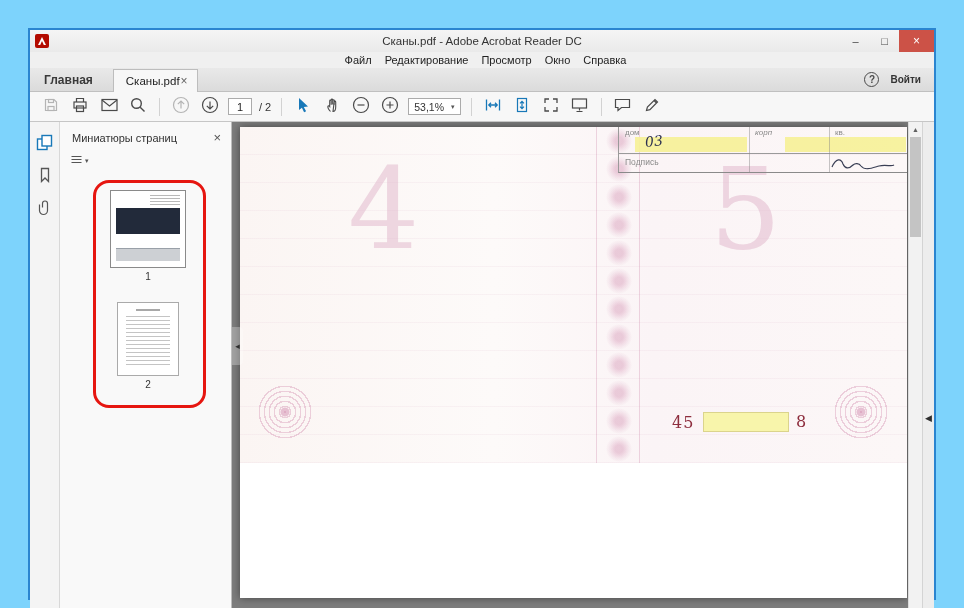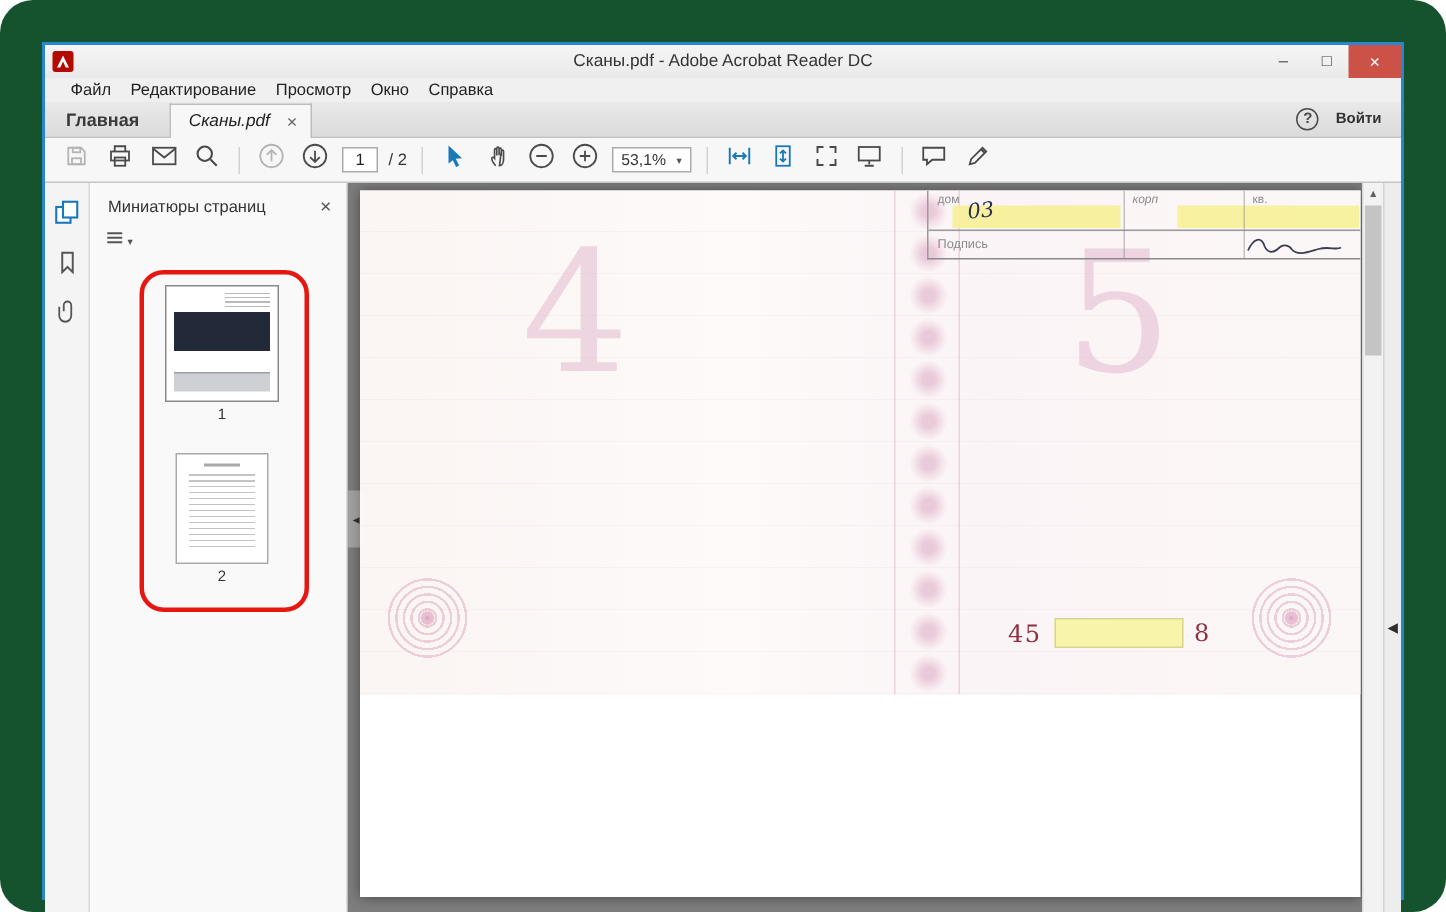--- a/index.html
+++ b/index.html
@@ -1,45 +1,45 @@
 <!DOCTYPE html>
 <html><head>
 <meta charset="utf-8">
 <style>
   * { margin:0; padding:0; box-sizing:border-box; user-select:none; }
   body { width:964px; height:608px; font-family:"Liberation Sans", sans-serif; background:#fff; overflow:hidden; }
-  .screen { position:relative; width:964px; height:608px; background:#14532d;border-radius:22px; }
+  .screen { position:relative; width:964px; height:608px; background:#7dd3fc; }
 
   .window { position:absolute; left:28px; top:28px; width:908px; height:572px;
             border:2px solid #2a85d0; background:#f0f0f0; }
 
   
   .titlebar { height:22px; background:linear-gradient(#f5f5f5,#eaeaea); position:relative;
               display:flex; align-items:center; }
   .app-icon { width:14px; height:14px; margin-left:5px; background:#b30b00; border-radius:2px;
               display:flex; align-items:center; justify-content:center; z-index:2; }
   .window-title { position:absolute; left:0; right:0; text-align:center; font-size:11.5px;
                   color:#333; pointer-events:none; }
   .win-controls { margin-left:auto; display:flex; height:100%; z-index:2; }
   .win-btn { width:29px; height:100%; display:flex; align-items:center; justify-content:center;
              font-size:11px; color:#444; }
   .win-btn.close { width:35px; background:#cc5247; color:#fff; font-size:12px; }
 
   
   .menubar { height:16px; background:#f0f0f0; display:flex; align-items:center;
-             padding-left:17px; gap:13px; font-size:11px; color:#222; }
+             padding-left:7px; gap:13px; font-size:11px; color:#222;justify-content:center; }
 
   
   .tabbar { height:24px; background:linear-gradient(#e9e9e9,#dbdbdb); border-bottom:1px solid #c0c0c0;
             display:flex; align-items:center; }
   .tab-text { font-size:12px; font-weight:bold; color:#3a3a3a; padding:0 14px; height:23px;
               display:flex; align-items:center; }
   .doc-tab { height:23px; background:#f7f7f7; border:1px solid #bdbdbd; border-bottom:none;
              display:flex; align-items:center; padding:0 9px 0 12px; font-size:11.5px; color:#222;
-             gap:11px; margin-left:6px; margin-bottom:-1px;font-style:italic; }
+             gap:1px; margin-left:6px; margin-bottom:-1px; }
   .tab-close { font-size:12px; color:#666; }
   .tab-right { margin-left:auto; display:flex; align-items:center; gap:11px; padding-right:13px;
                height:100%; }
   .help-circle { width:15px; height:15px; border:1.5px solid #4a4a4a; border-radius:50%;
                  font-size:10px; font-weight:bold; color:#4a4a4a; display:flex; align-items:center;
                  justify-content:center; }
   .signin { font-size:10px; font-weight:bold; color:#333; }
 
   
   .toolbar { height:30px; background:#f7f7f7; border-bottom:1px solid #c6c6c6; display:flex;

